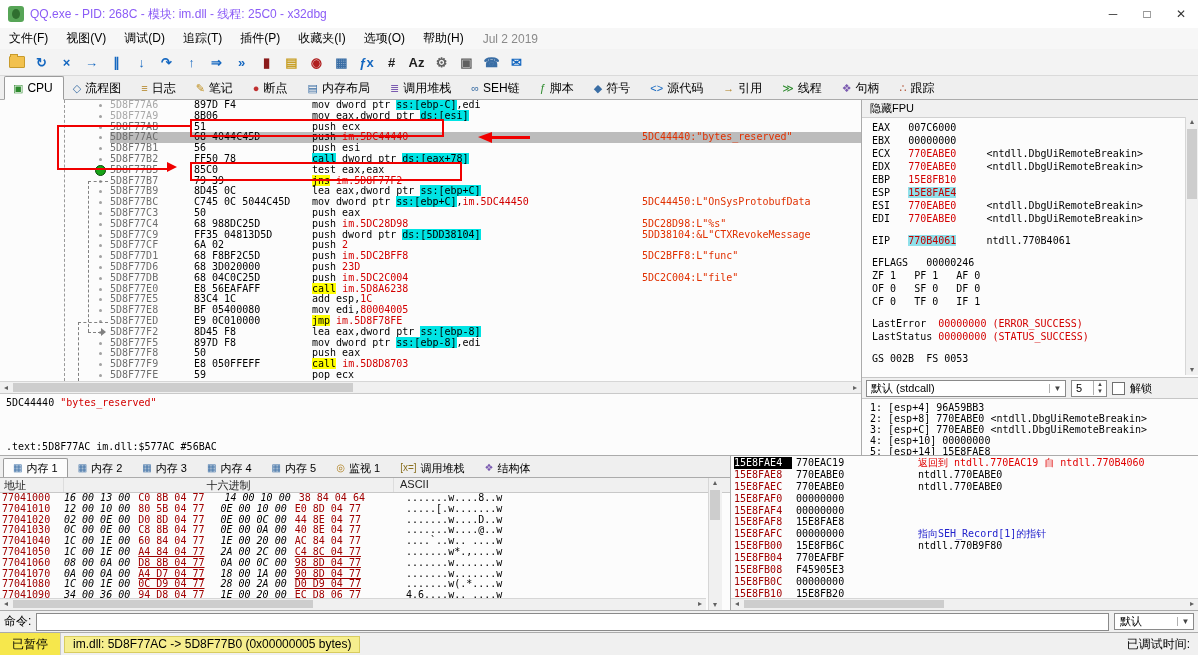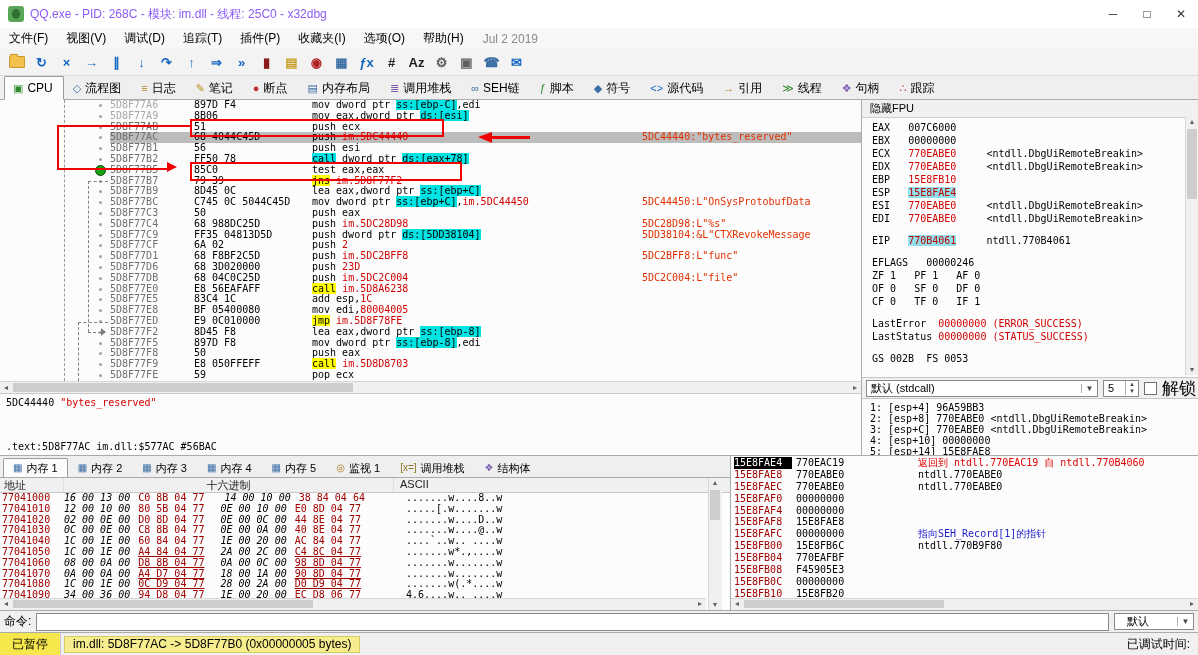--- a/index.html
+++ b/index.html
@@ -77,26 +77,26 @@
   #regpanel{position:absolute;left:861px;top:100px;width:337px;height:355px;background:#FCFCFC;border-left:1px solid #ABABAB;box-sizing:border-box;}
   #reg-header{height:17px;background:#F0F0F0;border-bottom:1px solid #D0D0D0;font-size:11px;padding-left:8px;line-height:17px;color:#000;}
   #reg-list{position:absolute;left:0;top:17px;right:12px;height:258px;padding:4px 0 0 10px;font-family:"DejaVu Sans Mono",monospace;font-size:10px;white-space:pre;overflow:hidden;}
   .reg-line{height:13px;line-height:13px;}
   .reg-gap{height:9px;}
   .rtk-k{color:#000;}
   .rtk-r{color:#D20000;}
   .rtk-hl{color:#C00000;background:#8FE0EA;}
   #reg-vscroll{right:0;top:17px;width:12px;height:258px;}
   #conv-row{position:absolute;left:0;top:277px;width:100%;height:22px;background:#F0F0F0;border-top:1px solid #C6C6C6;border-bottom:1px solid #C6C6C6;display:flex;align-items:center;padding-left:4px;box-sizing:border-box;gap:5px;}
-  #conv-combo{width:232px;height:17px;background:#FFF;border:1px solid #8A8A8A;font-size:11px;display:flex;align-items:center;padding-left:4px;box-sizing:border-box;}
+  #conv-combo{width:200px;height:17px;background:#FFF;border:1px solid #8A8A8A;font-size:11px;display:flex;align-items:center;padding-left:4px;box-sizing:border-box;}
   #conv-combo .combo-arrow{margin-left:auto;border-left:1px solid #B0B0B0;width:15px;text-align:center;font-size:8px;color:#444;}
   #conv-spin{width:36px;height:17px;background:#FFF;border:1px solid #8A8A8A;font-size:11px;display:flex;align-items:center;padding-left:4px;box-sizing:border-box;}
   #conv-spin .spin-arrows{margin-left:auto;width:12px;font-size:6px;line-height:7px;color:#444;text-align:center;border-left:1px solid #B0B0B0;}
   #conv-check{width:11px;height:11px;background:#FFF;border:1px solid #707070;}
-  #conv-unlock-label{font-size:17px;}
+  #conv-unlock-label{font-size:11px;}
   #args-list{position:absolute;left:0;top:300px;width:100%;bottom:0;padding:2px 0 0 8px;font-family:"DejaVu Sans Mono",monospace;font-size:10px;box-sizing:border-box;background:#FCFCFC;}
   .arg-line{height:11px;line-height:11px;white-space:pre;color:#000;}
   
   #bottomtabs{position:absolute;left:0;top:455px;width:730px;height:22px;background:#EFEFEF;border-top:1px solid #ABABAB;display:flex;align-items:flex-end;padding-left:3px;box-sizing:border-box;}
   .btab{display:flex;align-items:center;gap:4px;padding:2px 9px;font-size:11px;border:1px solid transparent;height:14px;margin-bottom:-1px;}
   .btab.active{background:#FCFCFC;border:1px solid #9B9B9B;border-bottom:1px solid #FCFCFC;border-radius:2px 2px 0 0;}
   .btab-icon{font-size:10px;line-height:10px;}
   
   #dumppane{position:absolute;left:0;top:477px;width:730px;height:133px;background:#FCFCFC;border-top:1px solid #ABABAB;box-sizing:border-box;}
   #dump-header{height:14px;background:#F0F0F0;border-bottom:1px solid #C8C8C8;display:flex;font-size:11px;color:#222;}
@@ -121,21 +121,21 @@
   .stk-addr.ssel{background:#000;color:#FFF;}
   .stk-val{width:64px;color:#000;flex:0 0 auto;padding-left:4px;box-sizing:border-box;}
   .stk-cmt{flex:1;color:#000;padding-left:62px;overflow:hidden;}
   .cc-red{color:#E00000;}
   .cc-blue{color:#2222CC;}
   #stack-hscroll{left:0;bottom:0;width:467px;height:11px;}
   
   #cmdrow{position:absolute;left:0;top:610px;width:1198px;height:22px;background:#F0F0F0;border-top:1px solid #ABABAB;display:flex;align-items:center;padding:0 4px;box-sizing:border-box;gap:5px;}
   #cmd-label{font-size:12px;color:#000;}
   #cmd-input{flex:1;height:16px;border:1px solid #8A8A8A;background:#FFF;font-size:11px;padding:0 3px;font-family:"DejaVu Sans Mono",monospace;}
-  #cmd-combo{width:80px;height:17px;background:#FFF;border:1px solid #8A8A8A;font-size:11px;display:flex;align-items:center;padding-left:12px;box-sizing:border-box;}
+  #cmd-combo{width:80px;height:17px;background:#FFF;border:1px solid #8A8A8A;font-size:11px;display:flex;align-items:center;padding-left:5px;box-sizing:border-box;}
   #cmd-combo .combo-arrow{margin-left:auto;width:15px;text-align:center;font-size:8px;color:#444;border-left:1px solid #B0B0B0;}
   #statusbar{position:absolute;left:0;top:632px;width:1198px;height:23px;background:#F0F0F0;border-top:1px solid #ABABAB;display:flex;align-items:center;box-sizing:border-box;font-size:12px;}
   #status-state{background:#F6E74C;height:100%;display:flex;align-items:center;padding:0 12px;border-right:1px solid #C9C9C9;box-sizing:border-box;}
   #status-msg{background:#F6EE8E;height:17px;display:flex;align-items:center;padding:0 8px;margin-left:3px;border:1px solid #D8CC60;box-sizing:border-box;}
   #status-right{margin-left:auto;padding-right:8px;color:#000;}
 </style>
 </head>
 <body>
 
 <div id="app">

